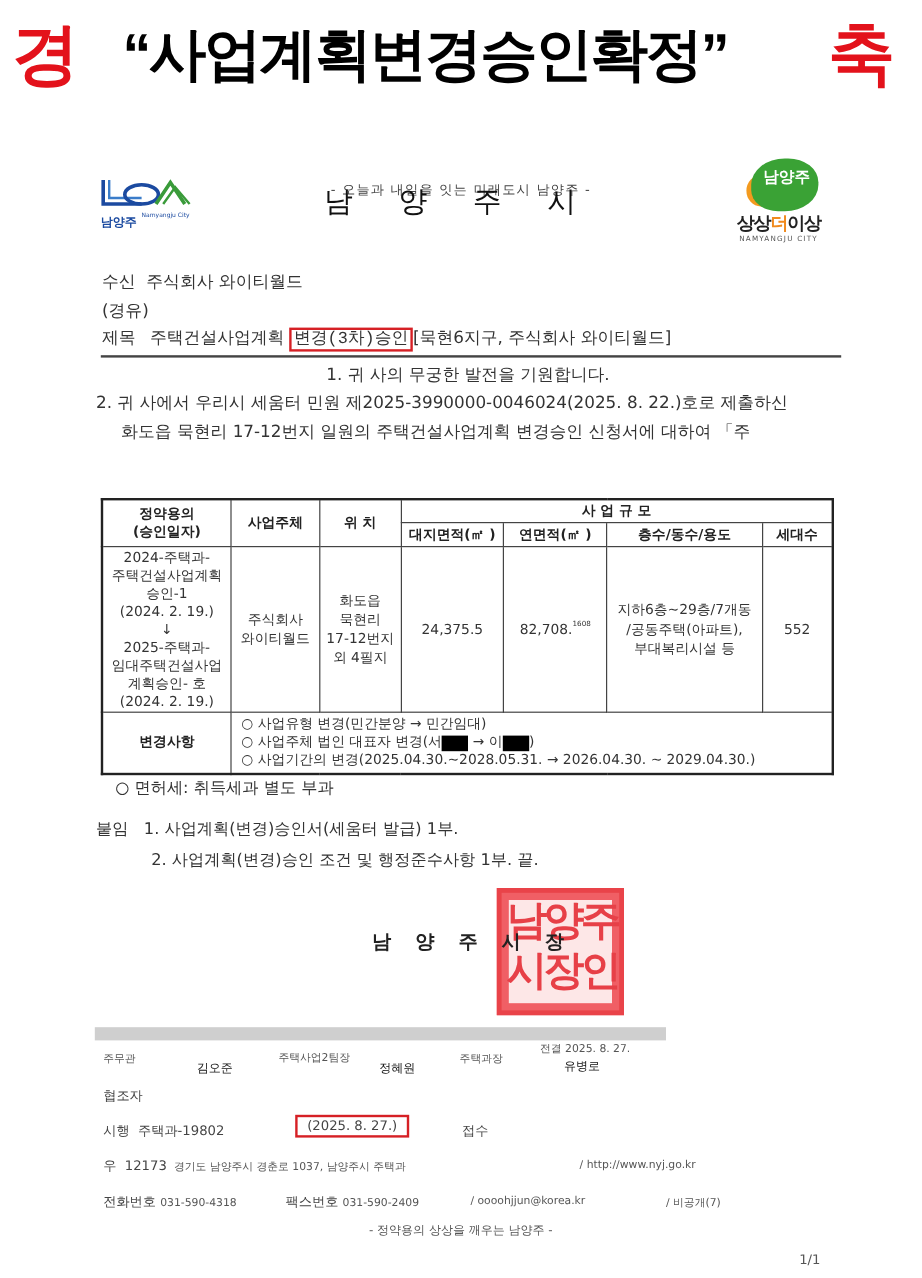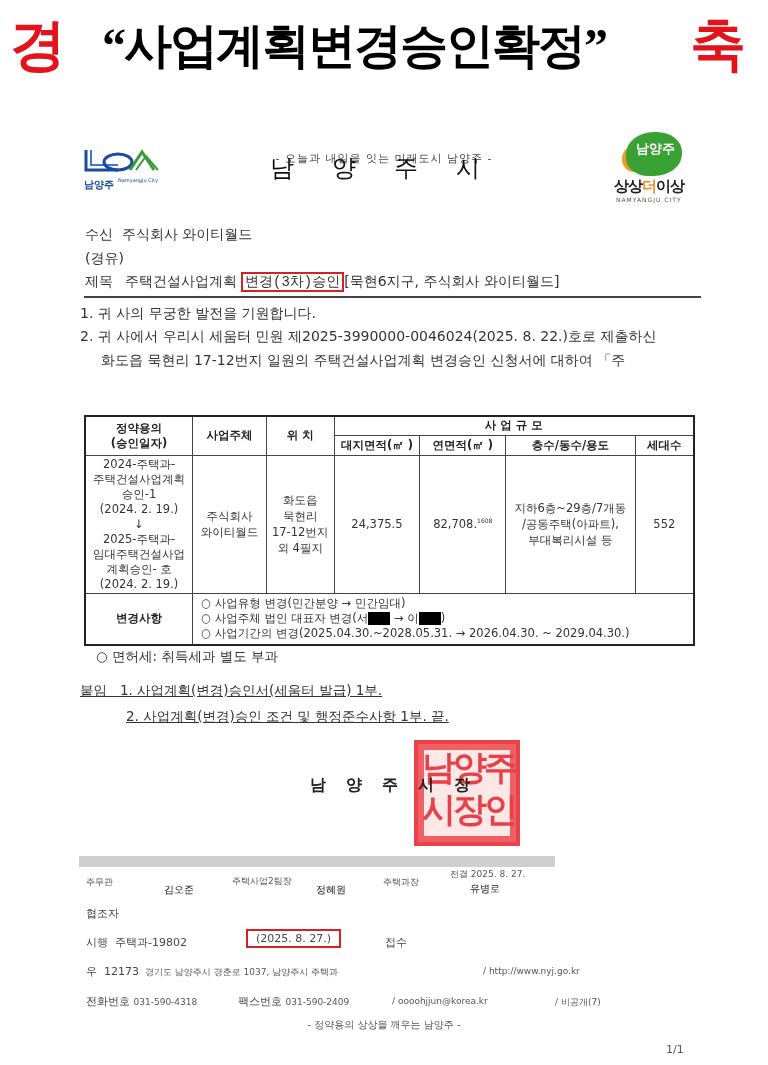--- a/index.html
+++ b/index.html
@@ -12,21 +12,21 @@
   
   .banner { top: 8px; left: 0; width: 768px; height: 95px; }
   .banner .left-char, .banner .right-char {
     position: absolute; top: 0px; font-size: 56px; font-weight: bold; color: #e3121b;
     font-family: "DejaVu Sans", sans-serif;
   }
   .banner .left-char { left: 10px; }
   .banner .right-char { left: 690px; }
   .banner .headline {
     position: absolute; top: 6px; left: 102px; font-size: 48px; font-weight: bold; color: #000;
-    letter-spacing: -2px; font-family: Liberation Serif, serif;
+    letter-spacing: -2px; font-family: Liberation Sans, sans-serif;
   }
 
   .slogan-top { top: 117px; left: 0; width: 768px; text-align: center; font-size: 11px; color: #444; letter-spacing: 1px; margin-top: 34px; }
 
   
   .logo-left { top: 146px; left: 82px; width: 80px; height: 48px; }
   .logo-left svg { display:block; }
   .logo-left .ltxt { position:absolute; top: 32px; left: 2px; font-size: 10px; font-weight: bold; color: #1b4aa0; }
   .logo-left .lsub { position:absolute; top: 31px; left: 36px; font-size: 5px; color: #1b4aa0; line-height: 6px; }
 
@@ -44,36 +44,36 @@
   .field { left: 85px; font-size: 14px; color: #333; }
   .f-recv { top: 226px; }
   .f-via { top: 250px; }
   .f-subj { top: 273px; }
   .f-subj .lbl { margin-right: 12px; }
   .subj-box { border: 2px solid #d62025; padding: 0 2px; margin-left: 4px; font-family: Liberation Mono, monospace; }
   .rule-main { top: 296px; left: 84px; width: 617px; height: 2px; background: #444; }
 
   
   .para { left: 80px; width: 620px; font-size: 14px; color: #333; line-height: 23.5px; }
-  .p1 { top: 302px; }
+  .p1 { top: 302px; text-align: center; }
   .p2 { top: 325px; }
   .p2 .indent { display:block; padding-left: 21px; }
 
   
   .tbl { top: 415px; left: 84px; width: 611px; border-collapse: collapse; font-size: 11.5px; color: #333; }
   .tbl td, .tbl th { border: 1px solid #444; text-align: center; padding: 0; }
   .tbl { border: 2px solid #222; }
   .tbl th { font-weight: bold; color: #222; background: #fff; }
   .tbl .cell-left { text-align: left; padding-left: 8px; line-height: 15px; }
   .tbl .mini { font-size: 6px; vertical-align: top; }
   .redact { display:inline-block; width: 22px; height: 13px; background: #000; vertical-align: middle; }
 
   .note { top: 648px; left: 96px; font-size: 13.5px; color: #333; }
 
-  .attach { left: 80px; font-size: 13.5px; color: #333; text-decoration: underline; }
+  .attach { left: 80px; font-size: 13.5px; color: #333; }
   .a1 { top: 682px; }
   .a2 { top: 708px; left: 126px; }
 
   
   .mayor { top: 775px; left: 310px; font-size: 16px; font-weight: bold; letter-spacing: 20px; color: #222; }
   .seal { top: 740px; left: 414px; width: 106px; height: 106px; border: 4px solid #e8343a; box-sizing: border-box; background: #ef5258; opacity: 0.92; }
   .seal .inner { position:absolute; left: 6px; top: 6px; right: 6px; bottom: 6px; background: #fde5e5; }
   .seal .st { position:absolute; left: 4px; top: 2px; font-size: 34px; line-height: 42px; color: #e53038; font-weight: bold; letter-spacing: -3px; }
 
   .grey-bar { top: 856px; left: 79px; width: 476px; height: 11px; background: #cfcfcf; }

